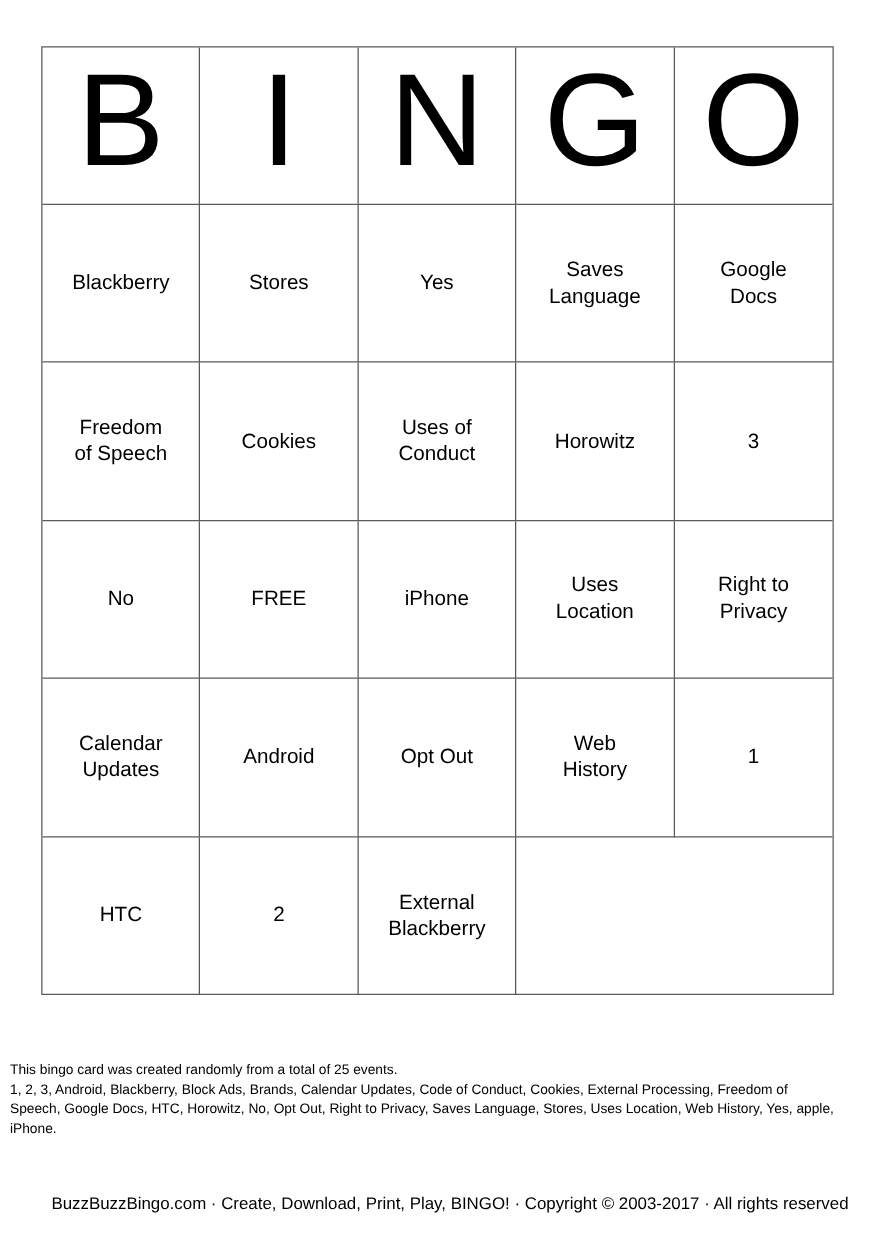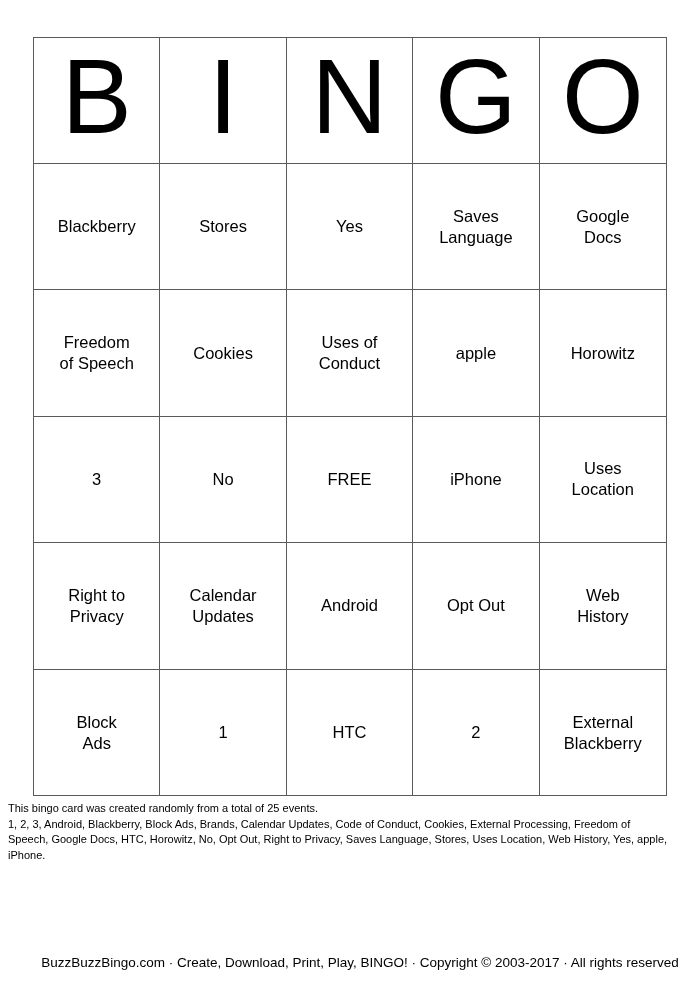--- a/index.html
+++ b/index.html
@@ -39,21 +39,21 @@
     padding-bottom: 8px;
   }
   .cell {
     font-size: 16.5px;
     line-height: 21px;
     white-space: pre-line;
     padding: 4px;
   }
   .notes {
     position: absolute;
-    left: 8px; top: 801px;
+    left: 8px; top: 849px;
     width: 664px;
     font-size: 11px;
     line-height: 15.5px;
     text-align: left;
   }
   .copyright {
     position: absolute;
     left: 0; right: 0;
     top: 954px;
     text-align: center;
@@ -78,41 +78,38 @@
   <div class="cell">Saves
 Language</div>
   <div class="cell">Google
 Docs</div>
 
   <div class="cell">Freedom
 of Speech</div>
   <div class="cell">Cookies</div>
   <div class="cell">Uses of
 Conduct</div>
-  <div class="cell">apple</div>
   <div class="cell">Horowitz</div>
 
   <div class="cell">3</div>
   <div class="cell">No</div>
   <div class="cell">FREE</div>
   <div class="cell">iPhone</div>
   <div class="cell">Uses
 Location</div>
 
   <div class="cell">Right to
 Privacy</div>
   <div class="cell">Calendar
 Updates</div>
   <div class="cell">Android</div>
   <div class="cell">Opt Out</div>
   <div class="cell">Web
 History</div>
 
-  <div class="cell">Block
-Ads</div>
   <div class="cell">1</div>
   <div class="cell">HTC</div>
   <div class="cell">2</div>
   <div class="cell">External
 Blackberry</div>
 </div>
 
 <div class="notes">
   <div>This bingo card was created randomly from a total of 25 events.</div>
   <div>1, 2, 3, Android, Blackberry, Block Ads, Brands, Calendar Updates, Code of Conduct, Cookies, External Processing, Freedom of Speech, Google Docs, HTC, Horowitz, No, Opt Out, Right to Privacy, Saves Language, Stores, Uses Location, Web History, Yes, apple, iPhone.</div>

